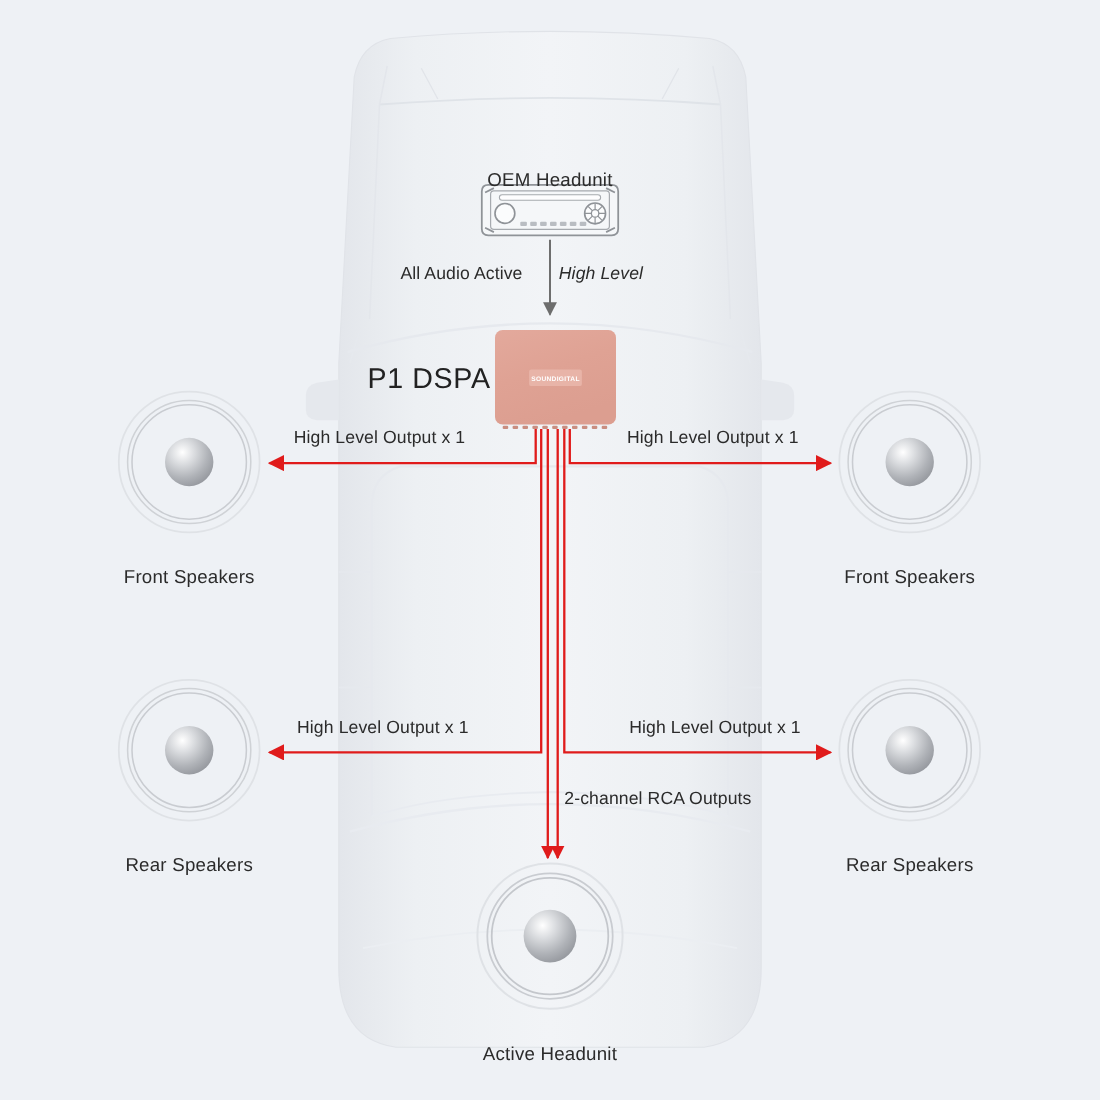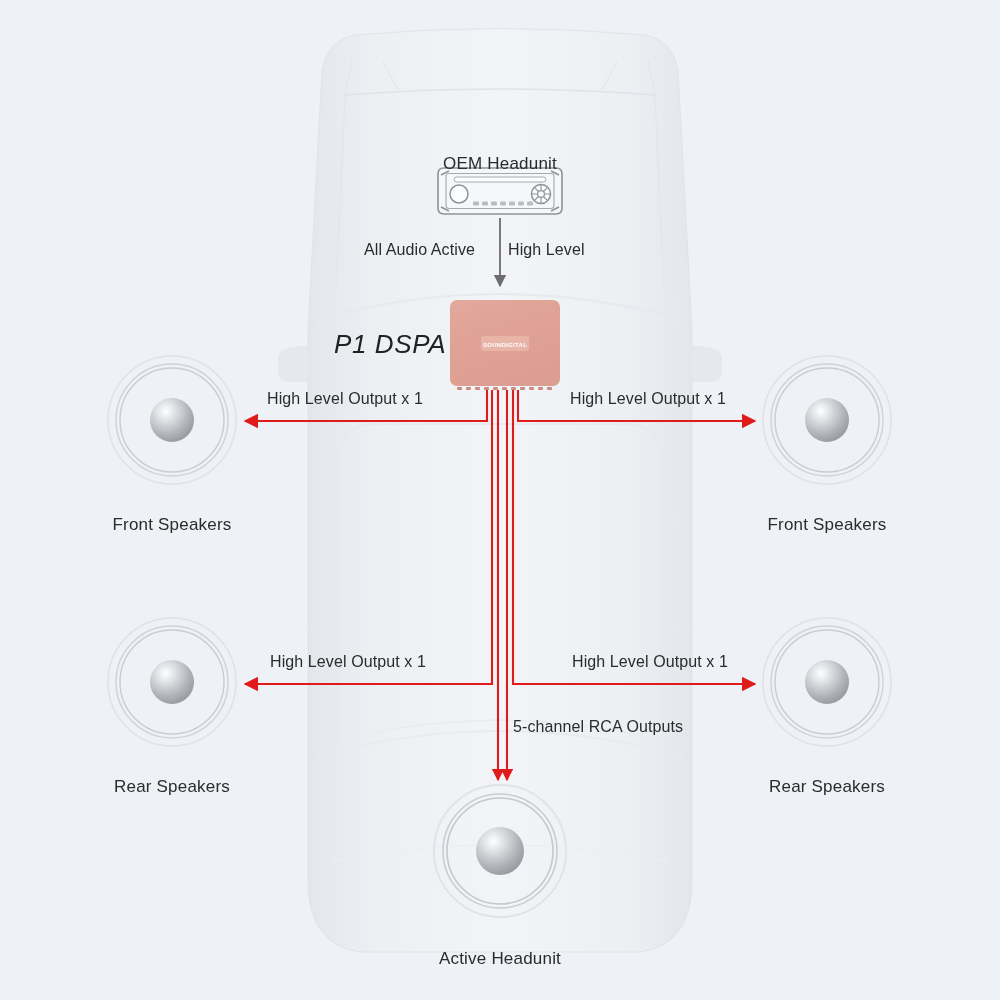--- a/index.html
+++ b/index.html
@@ -225,29 +225,29 @@
       <circle cx="500" cy="851" r="66" fill="none" stroke="#dfe2e6" stroke-width="1.8"></circle>
       <circle cx="500" cy="851" r="57" fill="none" stroke="#c9ccd1" stroke-width="1.6"></circle>
       <circle cx="500" cy="851" r="53" fill="none" stroke="#c4c7cc" stroke-width="1.6"></circle>
       <circle cx="500" cy="851" r="24" fill="url(#domeGrad2)"></circle>
     </g>
   </svg>
 
   <div class="lbl lbl-node ctr" style="left:500px; top:141px;">OEM Headunit</div>
 
   <div class="lbl lbl-wire" style="left:364px; top:241px;">All Audio Active</div>
-  <div class="lbl lbl-wire" style="left:508px; top:241px;">High Level</div>
-
-  <div class="lbl lbl-device" style="left:334px; top:329px;font-style:italic;">P1 DSPA</div>
+  <div class="lbl lbl-wire" style="left:508px; top:241px;font-style:italic;">High Level</div>
+
+  <div class="lbl lbl-device" style="left:334px; top:329px;">P1 DSPA</div>
 
   <div class="lbl lbl-wire" style="left:267px; top:390px;">High Level Output x 1</div>
   <div class="lbl lbl-wire" style="left:570px; top:390px;">High Level Output x 1</div>
   <div class="lbl lbl-wire" style="left:270px; top:653px;">High Level Output x 1</div>
   <div class="lbl lbl-wire" style="left:572px; top:653px;">High Level Output x 1</div>
-  <div class="lbl lbl-wire" style="left:513px; top:718px;">5-channel RCA Outputs</div>
+  <div class="lbl lbl-wire" style="left:513px; top:718px;">2-channel RCA Outputs</div>
 
   <div class="lbl lbl-node ctr" style="left:172px; top:502px;">Front Speakers</div>
   <div class="lbl lbl-node ctr" style="left:827px; top:502px;">Front Speakers</div>
   <div class="lbl lbl-node ctr" style="left:172px; top:764px;">Rear Speakers</div>
   <div class="lbl lbl-node ctr" style="left:827px; top:764px;">Rear Speakers</div>
   <div class="lbl lbl-node ctr" style="left:500px; top:936px;">Active Headunit</div>
 
 </div>
 
 </body></html>

